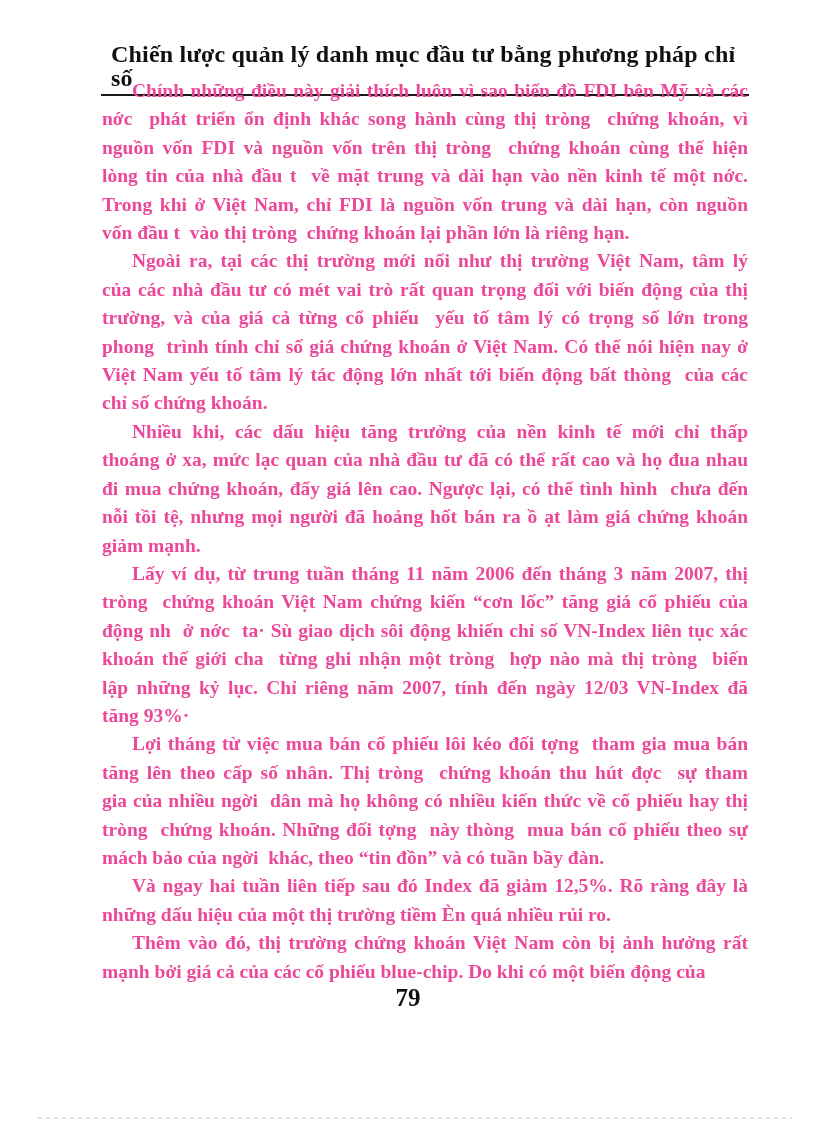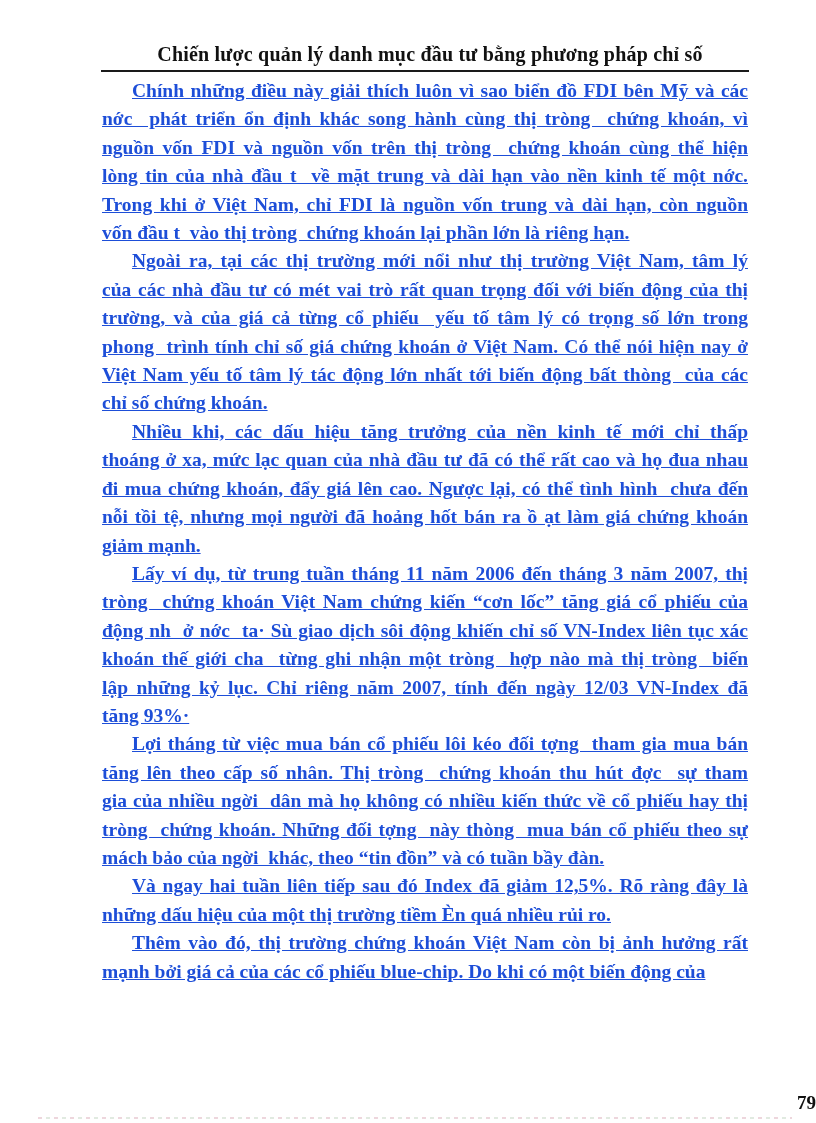--- a/index.html
+++ b/index.html
@@ -13,46 +13,44 @@
   .page {
     position: absolute; inset: 0;
     color: #111111;
     font-weight: 700;
   }
   .doc-header {
     position: absolute;
     top: 42px; left: 101px; right: 67px;
     border-bottom: 2px solid #1a1a1a;
     padding: 0 0 4px 10px;
-    font-size: 20px;
+    font-size: 24px;
     line-height: 24px;
     letter-spacing: 0.2px;
-    text-align: center;
   }
   .body-text {
     position: absolute;
     top: 77px; left: 102px; right: 68px;
   }
   .paragraph { margin: 0; }
   .line {
     font-size: 19.5px;
     line-height: 28.4px;
     white-space: pre-wrap;
     text-align: justify;
     text-align-last: justify;
-    color: #1d4ed8;
-    text-decoration: underline;
+    color: #ec4899;
   }
   .line.first { text-indent: 30px; }
   .line.last  { text-align-last: left; }
   .page-number {
     position: absolute;
-    top: 1092px; left: 0; width: 100%;
-    text-align: right;
-    font-size: 19px;
+    top: 984px; left: 0; width: 100%;
+    text-align: center;
+    font-size: 25px;
   }
   .footer-dashes {
     position: absolute;
     left: 38px; right: 24px; bottom: 4px;
     height: 2px;
     background: repeating-linear-gradient(
       90deg,
       #e9ccd4 0px, #e9ccd4 4px,
       transparent 4px, transparent 8px,
       #d9e5d9 8px, #d9e5d9 12px,

